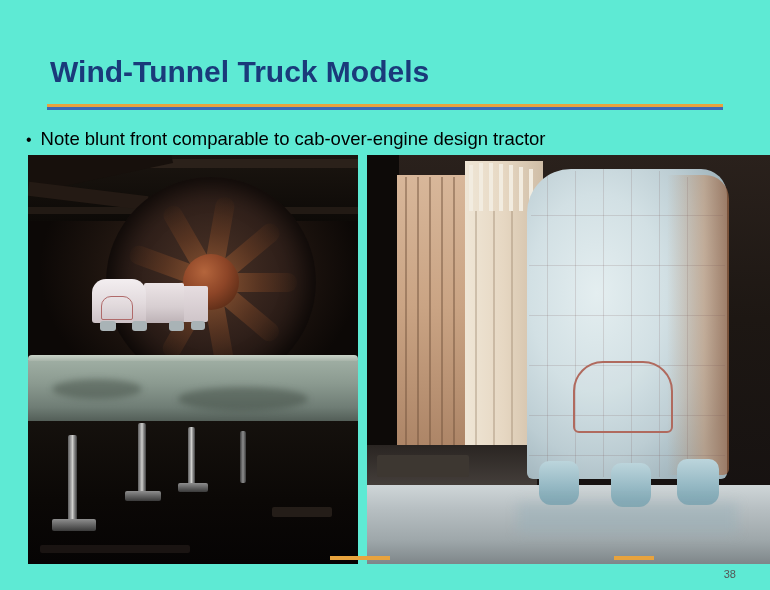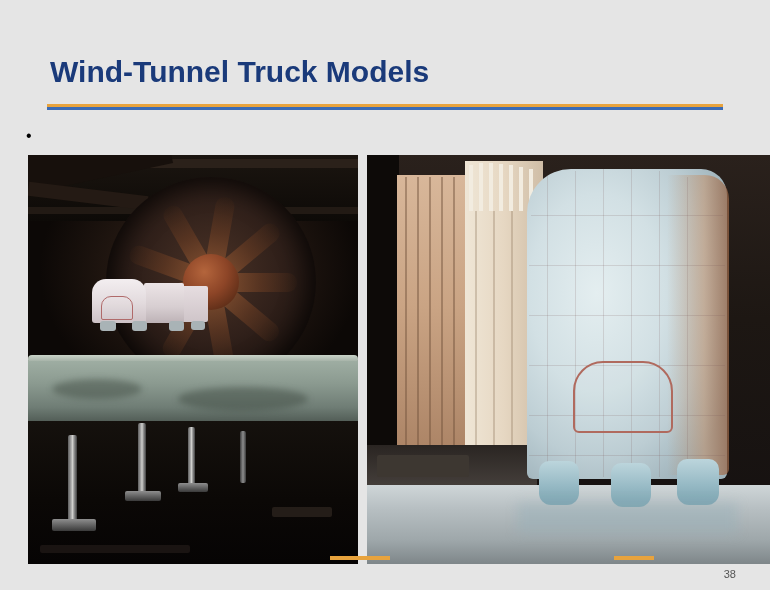--- a/index.html
+++ b/index.html
@@ -13,21 +13,21 @@
     font-family: "Liberation Sans", sans-serif;
     position: relative;
     overflow: hidden;
   }
 
   .slide {
     position: absolute;
     left: 0; top: 0;
     width: 770px;
     height: 590px;
-    background: #e5e5e5;
+    background: #5eead4;
   }
 
   
   .title {
     position: absolute;
     left: 50px;
     top: 55px;
     font-size: 30px;
     font-weight: bold;
     color: #1a3a7a;
@@ -348,20 +348,21 @@
 
   <div class="title">Wind-Tunnel Truck Models</div>
 
   <div class="rule-wrap">
     <div class="rule-gold"></div>
     <div class="rule-blue"></div>
   </div>
 
   <div class="bullet-row">
     <span class="bullet-dot">•</span>
+    <span>Note blunt front comparable to cab-over-engine design tractor</span>
   </div>
 
   <div class="photo-left">
     <div class="lp-bg"></div>
     <div class="lp-ceil"></div>
     <div class="lp-ceil-bar" style="left:0;top:4px;width:330px;height:9px;"></div>
     <div class="lp-ceil-bar" style="left:0;top:52px;width:330px;height:7px;background:#221a14;"></div>
     <div class="lp-strut"></div>
     <div class="lp-strut2"></div>
 

